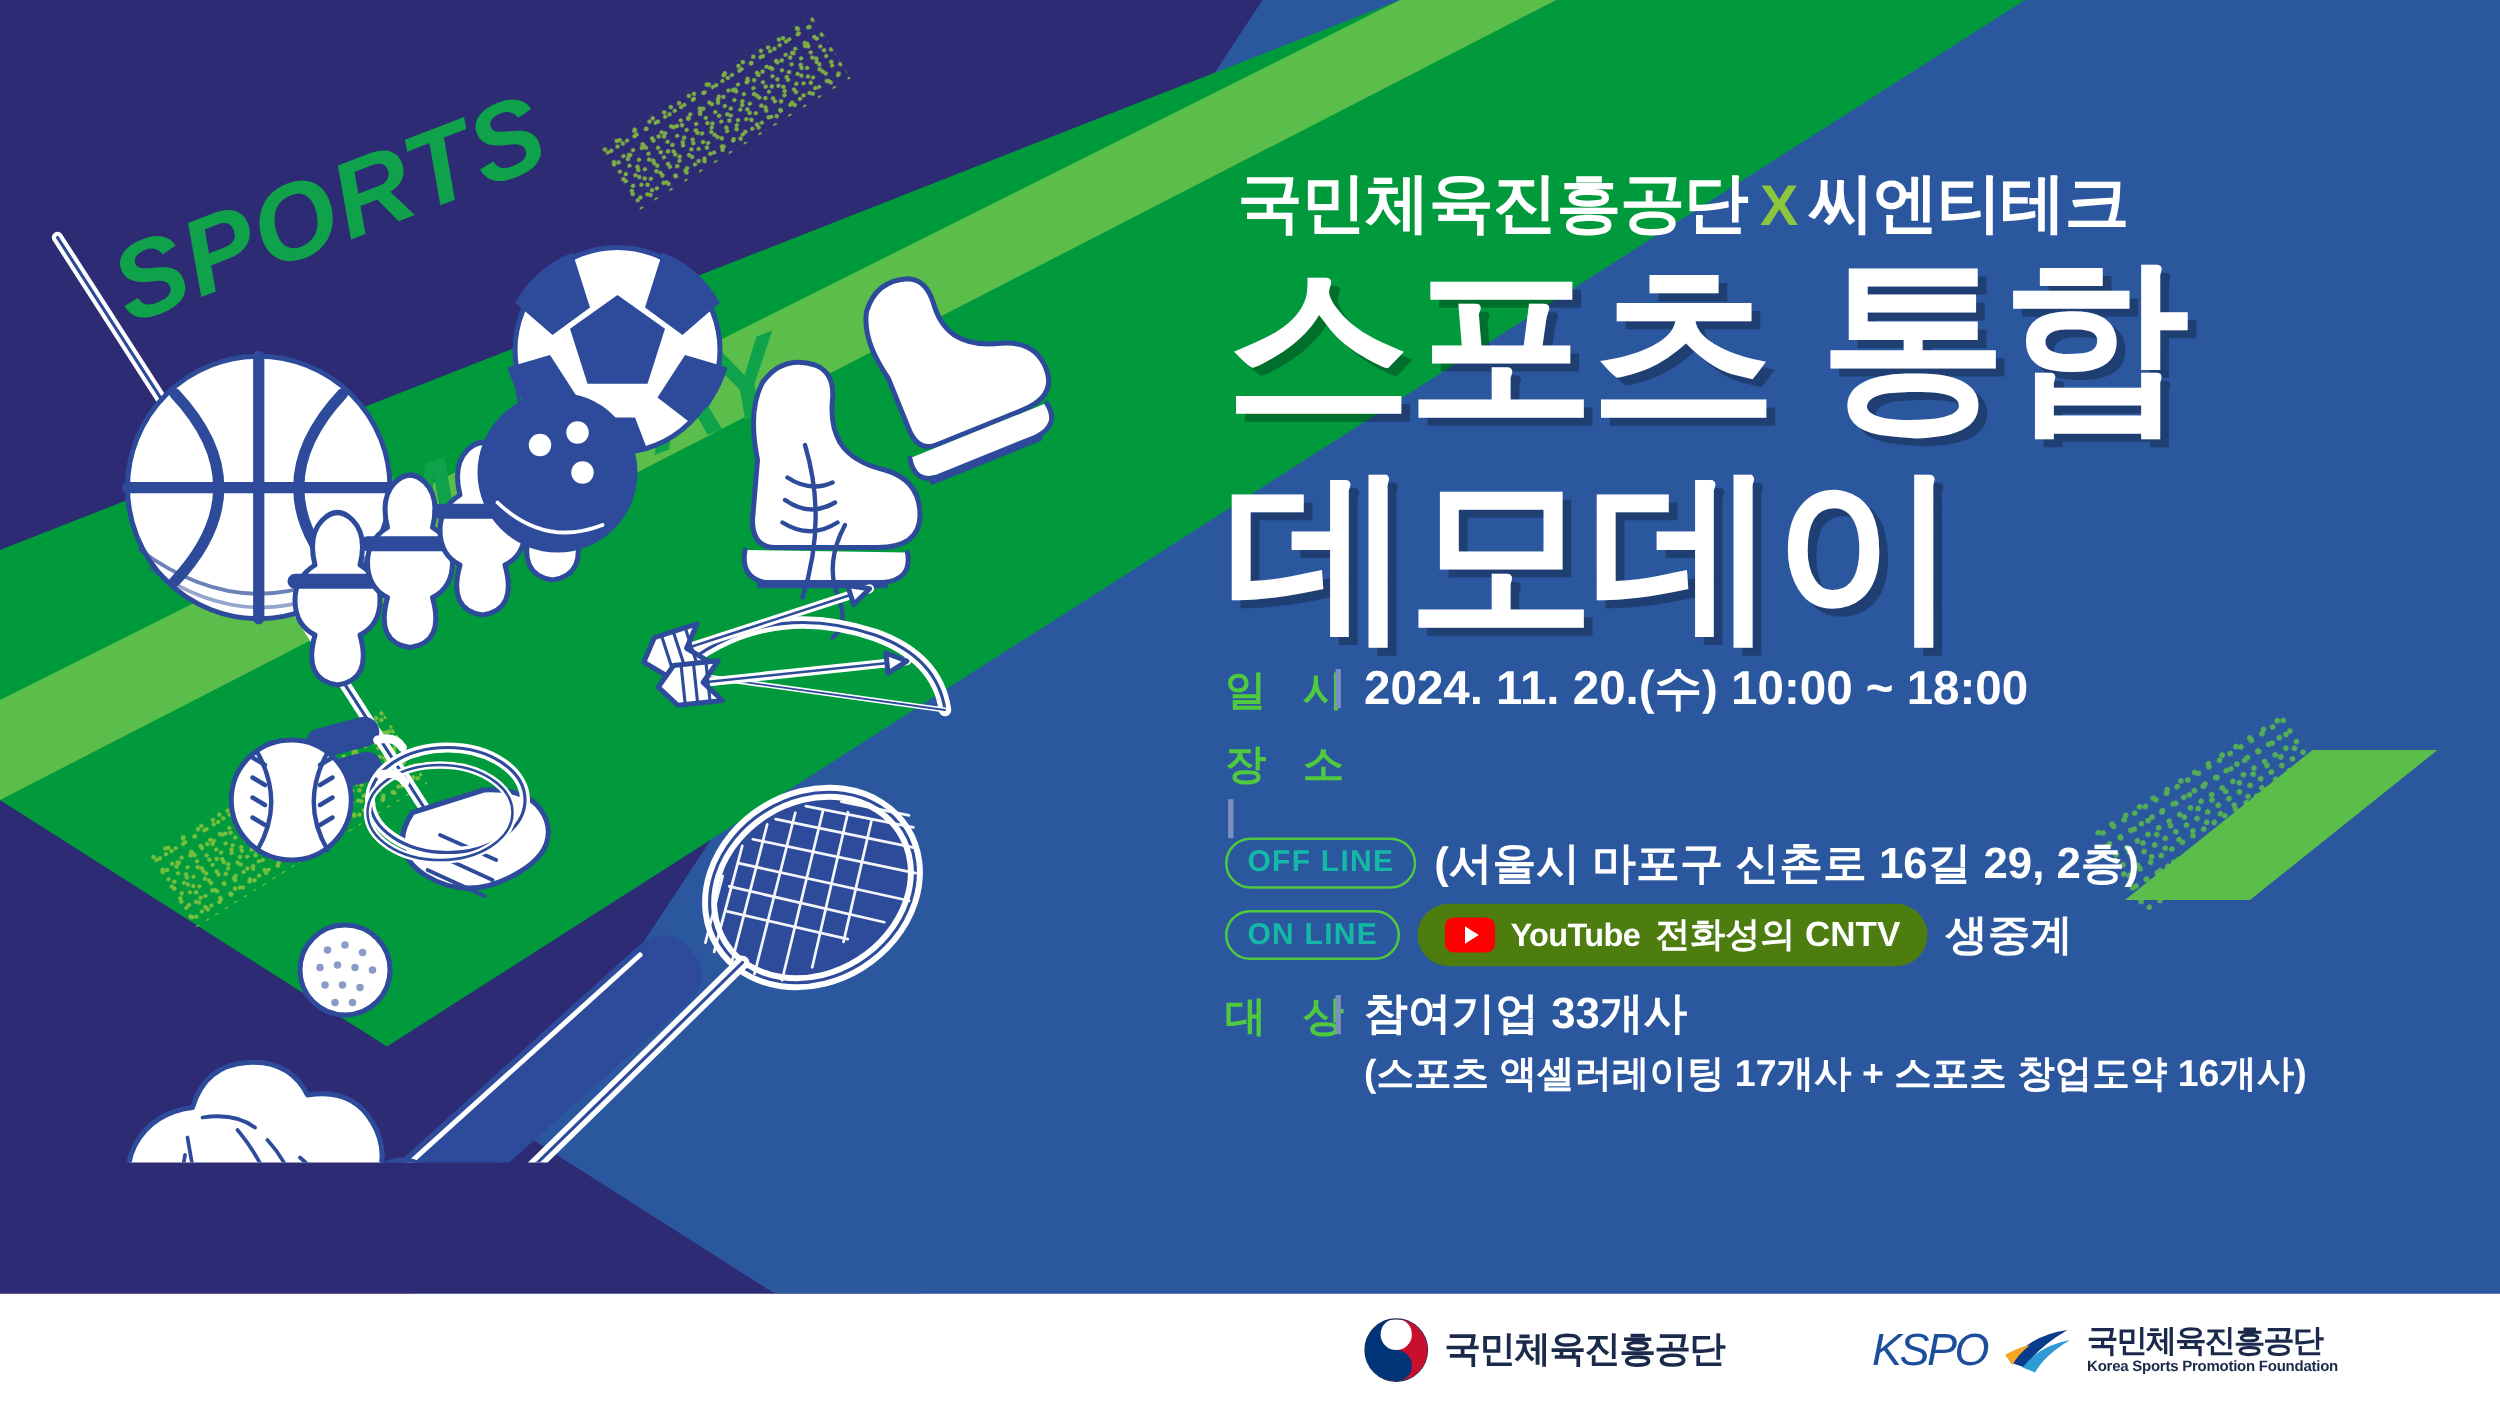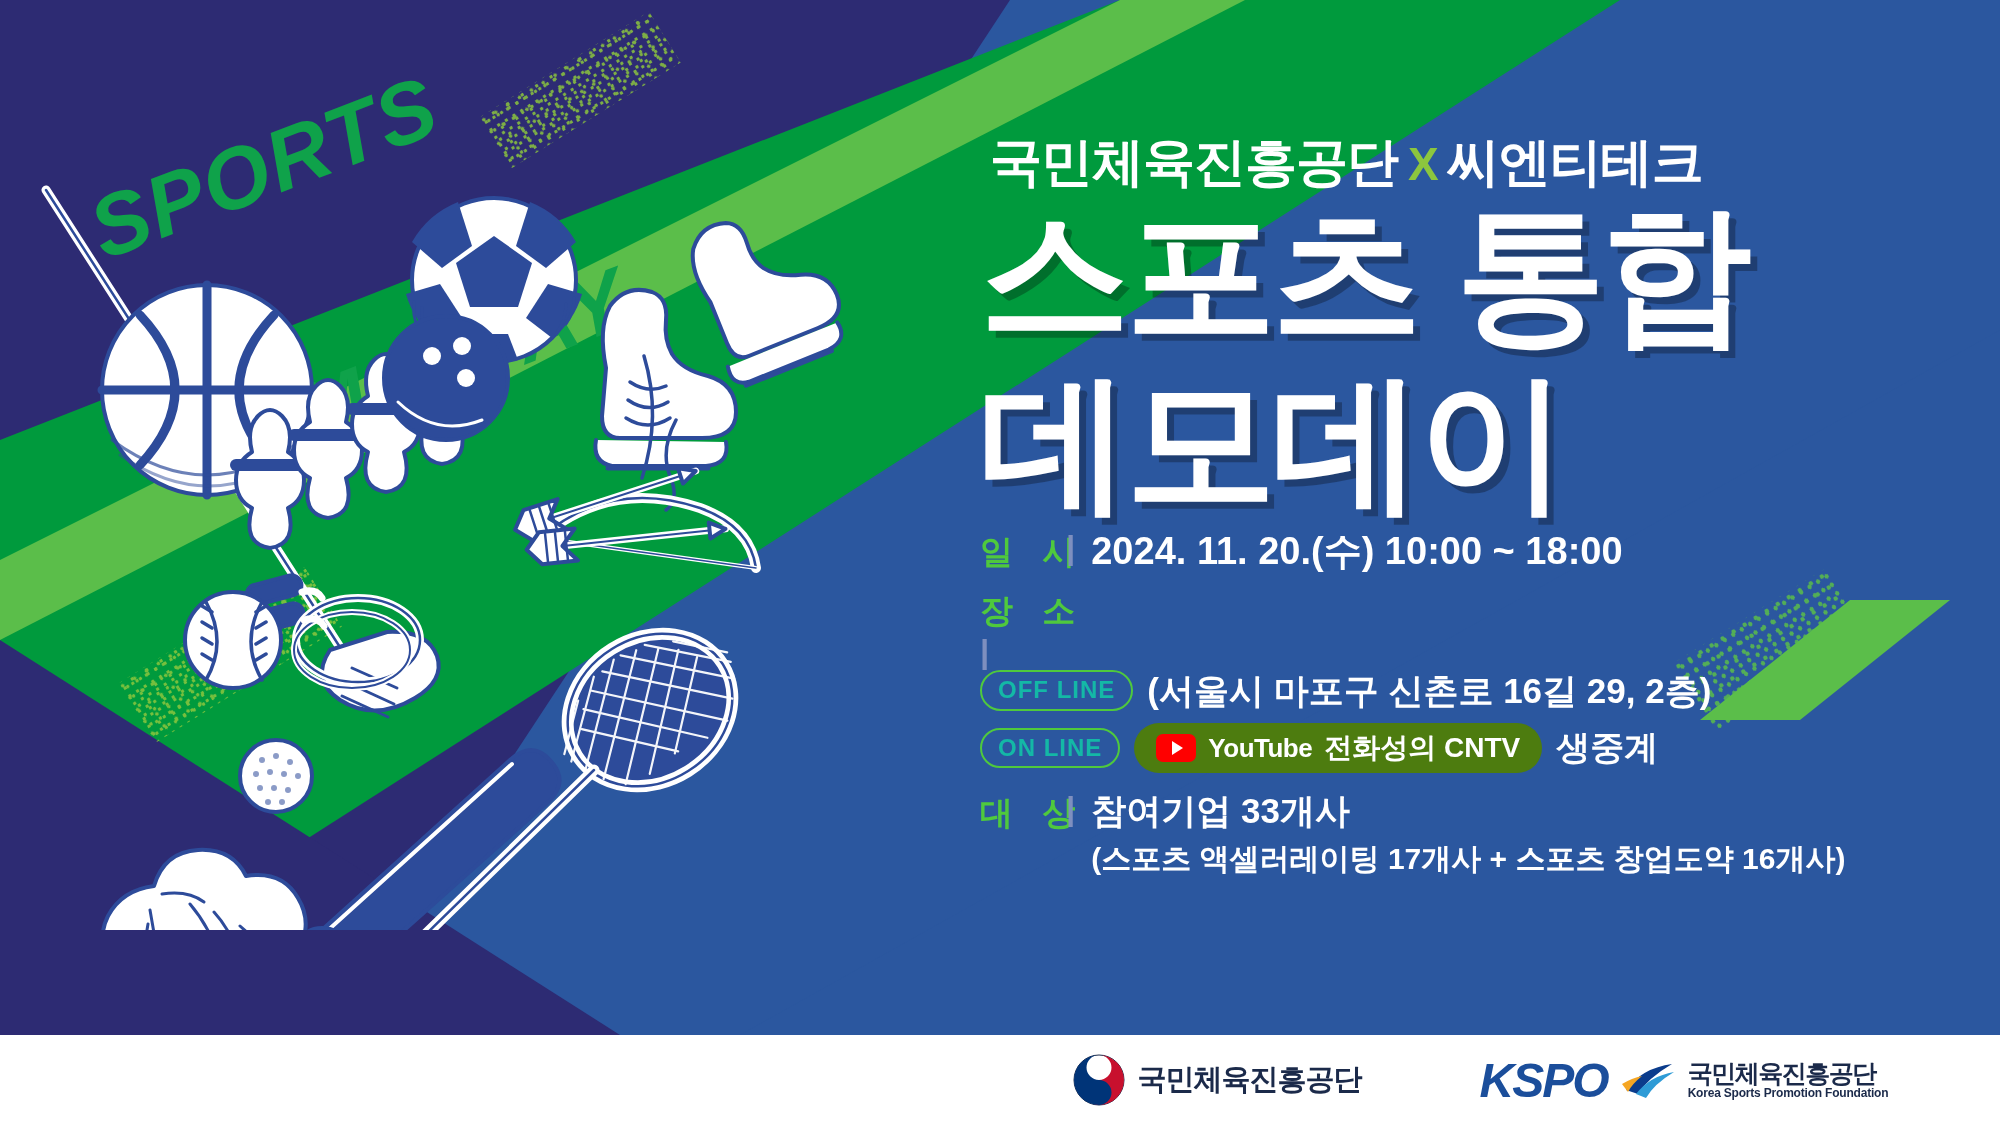--- a/index.html
+++ b/index.html
@@ -137,21 +137,21 @@
   .colstack { display:flex; flex-direction:column; gap:12px; }
 
   
   .footer {
     position:absolute; left:0; bottom:0; width:2000px; height:90px;
     background:#ffffff; display:flex; align-items:center;
     justify-content:center; gap:90px; padding-left:960px;
   }
   .logo { display:flex; align-items:center; gap:12px; }
   .mcst-name { font-size:29px; font-weight:800; color:#1B2A4A; letter-spacing:-1px; }
-  .kspo-word { font-size:48px; font-weight:700; font-style:italic; color:#1B4E9B; letter-spacing:-2px;margin-left:28px;}
+  .kspo-word { font-size:36px; font-weight:400; font-style:italic; color:#1B4E9B; letter-spacing:-2px;margin-left:28px;}
   .kspo-ko { font-size:25px; font-weight:800; color:#1B2A4A; letter-spacing:-1.5px; line-height:1.1;}
   .kspo-en { font-size:12px; font-weight:600; color:#1B2A4A; letter-spacing:-0.2px;}
   .cnt-word { font-size:34px; font-weight:900; font-style:italic; color:#111; letter-spacing:-1px;}
 </style>
 </head>
 <body>
 
 <div id="poster">
 
   <div class="bg-base"></div>

